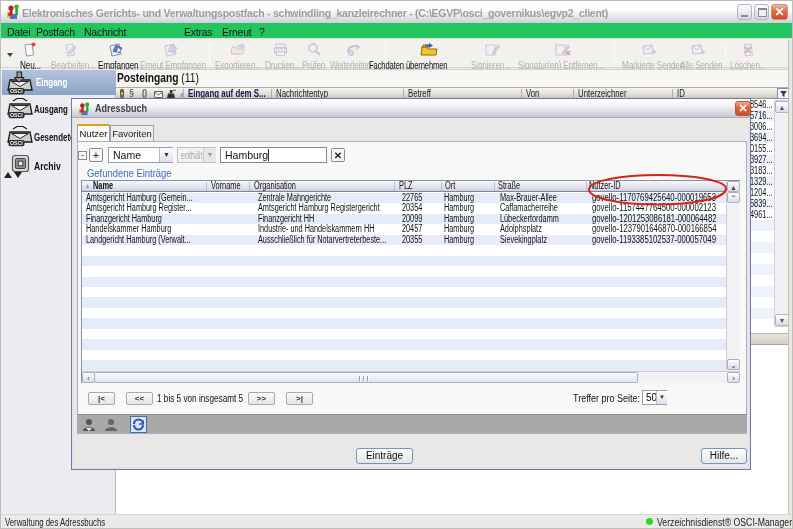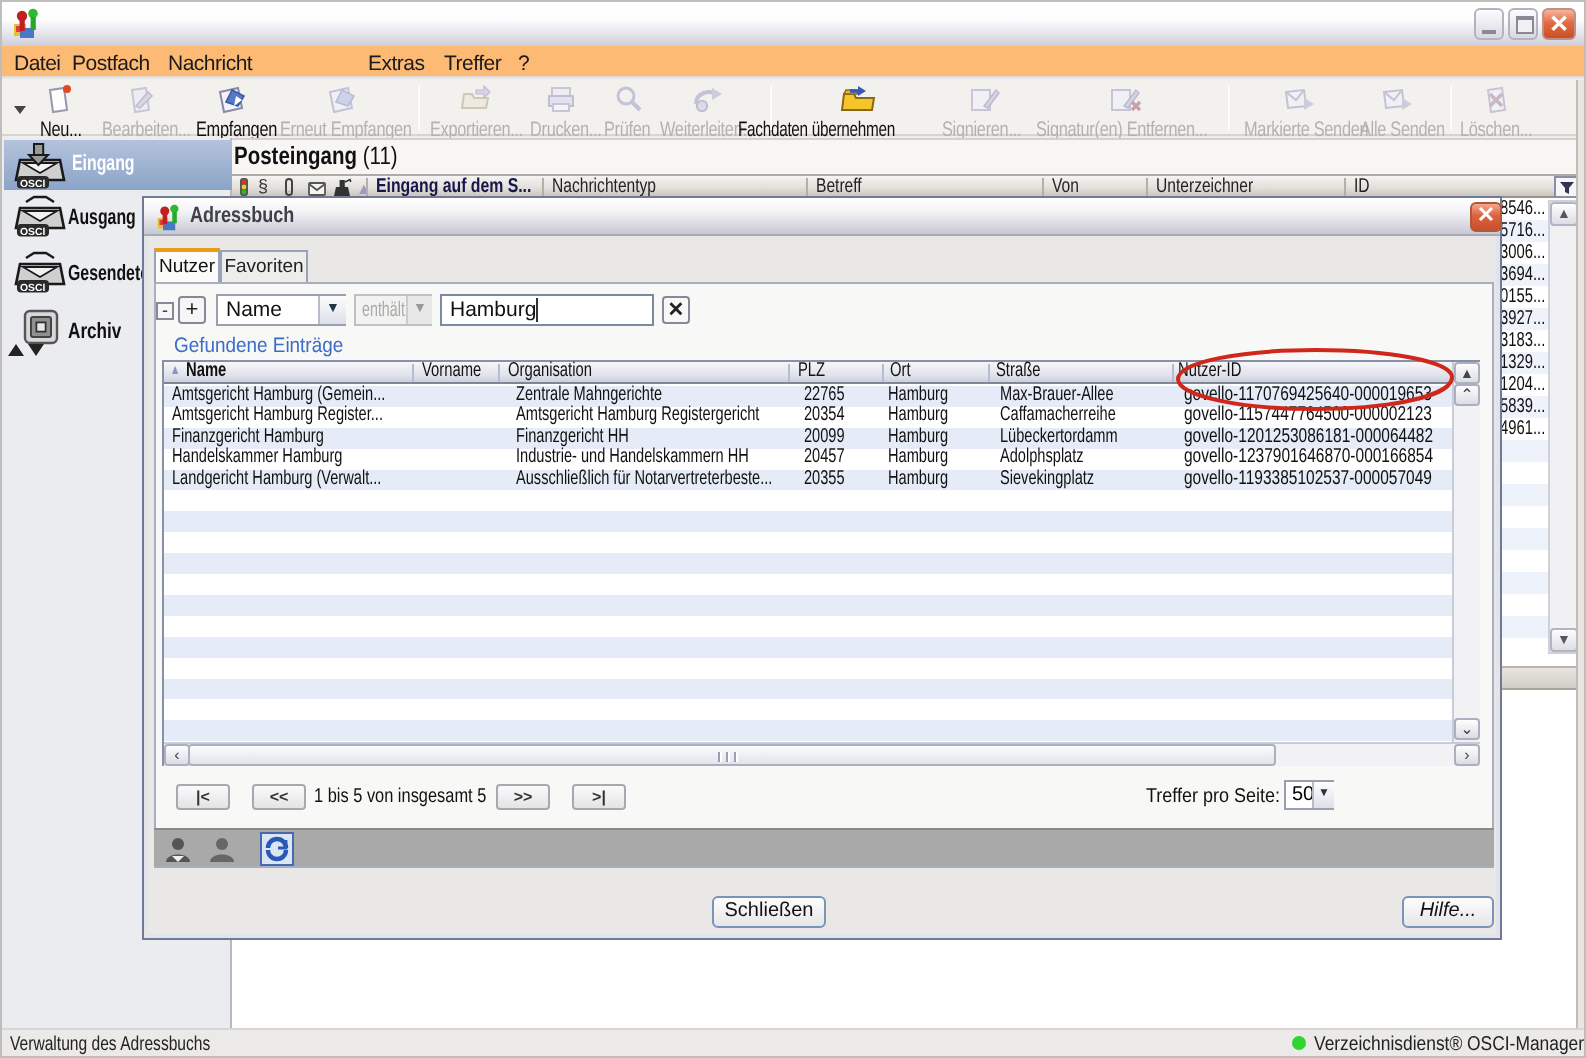--- a/index.html
+++ b/index.html
@@ -28,36 +28,37 @@
 <div class="abs" id="titlebar" style="left:1px;top:1px;width:791px;height:22px;background:linear-gradient(#ffffff,#fdfdfe 40%,#e3e3ea 75%,#cfcfda);">
   <svg class="abs" style="left:5px;top:3px;" width="16" height="16" viewBox="0 0 16 16">
     <rect x="1" y="8" width="6" height="6" fill="#e8c030"></rect>
     <rect x="4" y="10" width="7" height="5" fill="#4a78c8"></rect>
     <rect x="2" y="9" width="3" height="3" fill="#d84040"></rect>
     <circle cx="5" cy="4" r="2.6" fill="#c02020"></circle>
     <rect x="3.8" y="5.5" width="2.6" height="6" fill="#c02020"></rect>
     <circle cx="10.5" cy="2.8" r="2.4" fill="#30b830"></circle>
     <rect x="9.3" y="4.5" width="2.6" height="6.5" fill="#28a828"></rect>
   </svg>
+  <div class="abs" style="left:21px;top:6px;font-size:10.5px;font-weight:bold;color:#a09c95;white-space:nowrap;letter-spacing:-0.25px;">Elektronisches Gerichts- und Verwaltungspostfach - schwindling_kanzleirechner - (C:\EGVP\osci_governikus\egvp2_client)</div>
   <div class="abs" style="left:736px;top:3px;width:15px;height:16px;border:1px solid #b4b4c0;border-radius:3px;background:linear-gradient(#fdfdfe,#d8d8e2);">
     <div class="abs" style="left:3px;top:10px;width:7px;height:2px;background:#8a8a96;"></div>
   </div>
   <div class="abs" style="left:753px;top:3px;width:15px;height:16px;border:1px solid #b4b4c0;border-radius:3px;background:linear-gradient(#fdfdfe,#d8d8e2);">
     <div class="abs" style="left:3px;top:3px;width:9px;height:9px;border:1px solid #8a8a96;border-top-width:2px;background:#f0f0f4;"></div>
   </div>
   <div class="abs" style="left:770px;top:3px;width:17px;height:16px;border:1px solid #c09080;border-radius:3px;background:linear-gradient(#f5b49e,#e06c44 45%,#cc4f28);color:#fff;font-weight:bold;font-size:12px;text-align:center;line-height:14px;">✕</div>
 </div>
 
-<div class="abs" id="menubar" style="left:1px;top:23px;width:791px;height:16px;background:#fdba74;border-bottom:1px solid #e2dfda;font-size:10.5px;color:#1a1a1a;letter-spacing:-0.25px;">
+<div class="abs" id="menubar" style="left:1px;top:23px;width:791px;height:16px;background:#22c55e;border-bottom:1px solid #e2dfda;font-size:10.5px;color:#1a1a1a;letter-spacing:-0.25px;">
   <span class="abs" style="left:6px;top:3px;">Datei</span>
   <span class="abs" style="left:35px;top:3px;">Postfach</span>
   <span class="abs" style="left:83px;top:3px;">Nachricht</span>
   <span class="abs" style="left:135px;top:3px;margin-top:24px;">Optionen</span>
   <span class="abs" style="left:183px;top:3px;">Extras</span>
-  <span class="abs" style="left:221px;top:3px;">Treffer</span>
+  <span class="abs" style="left:221px;top:3px;">Erneut</span>
   <span class="abs" style="left:258px;top:3px;">?</span>
 </div>
 
 <div class="abs" id="toolbar" style="left:1px;top:40px;width:791px;height:28px;background:#f2f1ee;border-bottom:1px solid #d8d5d0;font-size:10.5px;letter-spacing:-0.2px;white-space:nowrap;">
   <div class="abs" style="left:6px;top:13px;width:0;height:0;border-left:3.5px solid transparent;border-right:3.5px solid transparent;border-top:4px solid #444;"></div>
 
   <span class="abs tben" style="left:19px;top:19px;"><span class="sx78">Neu...</span></span>
   <span class="abs tbdis" style="left:50px;top:19px;"><span class="sx78">Bearbeiten...</span></span>
   <span class="abs tben" style="left:97px;top:19px;"><span class="sx78">Empfangen</span></span>
   <span class="abs tbdis" style="left:139px;top:19px;"><span class="sx78">Erneut Empfangen</span></span>
@@ -403,19 +404,19 @@
       </svg>
     <div class="abs" style="left:53px;top:1px;width:17px;height:17px;background:#dce6f2;border:1px solid #4868b0;">
       <svg width="15" height="15" viewBox="0 0 15 15">
           <path d="M3 7 A4.5 4.5 0 0 1 12 7" fill="none" stroke="#2858b8" stroke-width="2.2"></path>
           <path d="M12 8 A4.5 4.5 0 0 1 3 8" fill="none" stroke="#2858b8" stroke-width="2.2"></path>
           <path d="M12 3 l0 4 l-4 0" fill="none" stroke="#2858b8" stroke-width="1.4"></path>
         </svg>
     </div>
   </div>
 
-  <div class="abs dlgbtn" style="left:284px;top:349px;width:57px;">Schließen</div>
-  <div class="abs dlgbtn" style="left:629px;top:349px;width:46px;font-style:italic;">Hilfe...</div>
+  <div class="abs dlgbtn" style="left:284px;top:349px;width:57px;">Einträge</div>
+  <div class="abs dlgbtn" style="left:629px;top:349px;width:46px;">Hilfe...</div>
 
   <svg class="abs" style="left:505px;top:65px;z-index:5;" width="170" height="50" viewBox="0 0 170 50">
     <path d="M 148 27 C 146 34.5 116 40.5 80 40.5 C 43 40.5 12 34 12 25.5 C 12 17 44 11 81 11 C 117 11 148.5 16.5 149 24.5 C 149.3 30 138 35 119 38" fill="none" stroke="#d0271b" stroke-width="2"></path>
   </svg>
 </div>
 
 </body></html>

